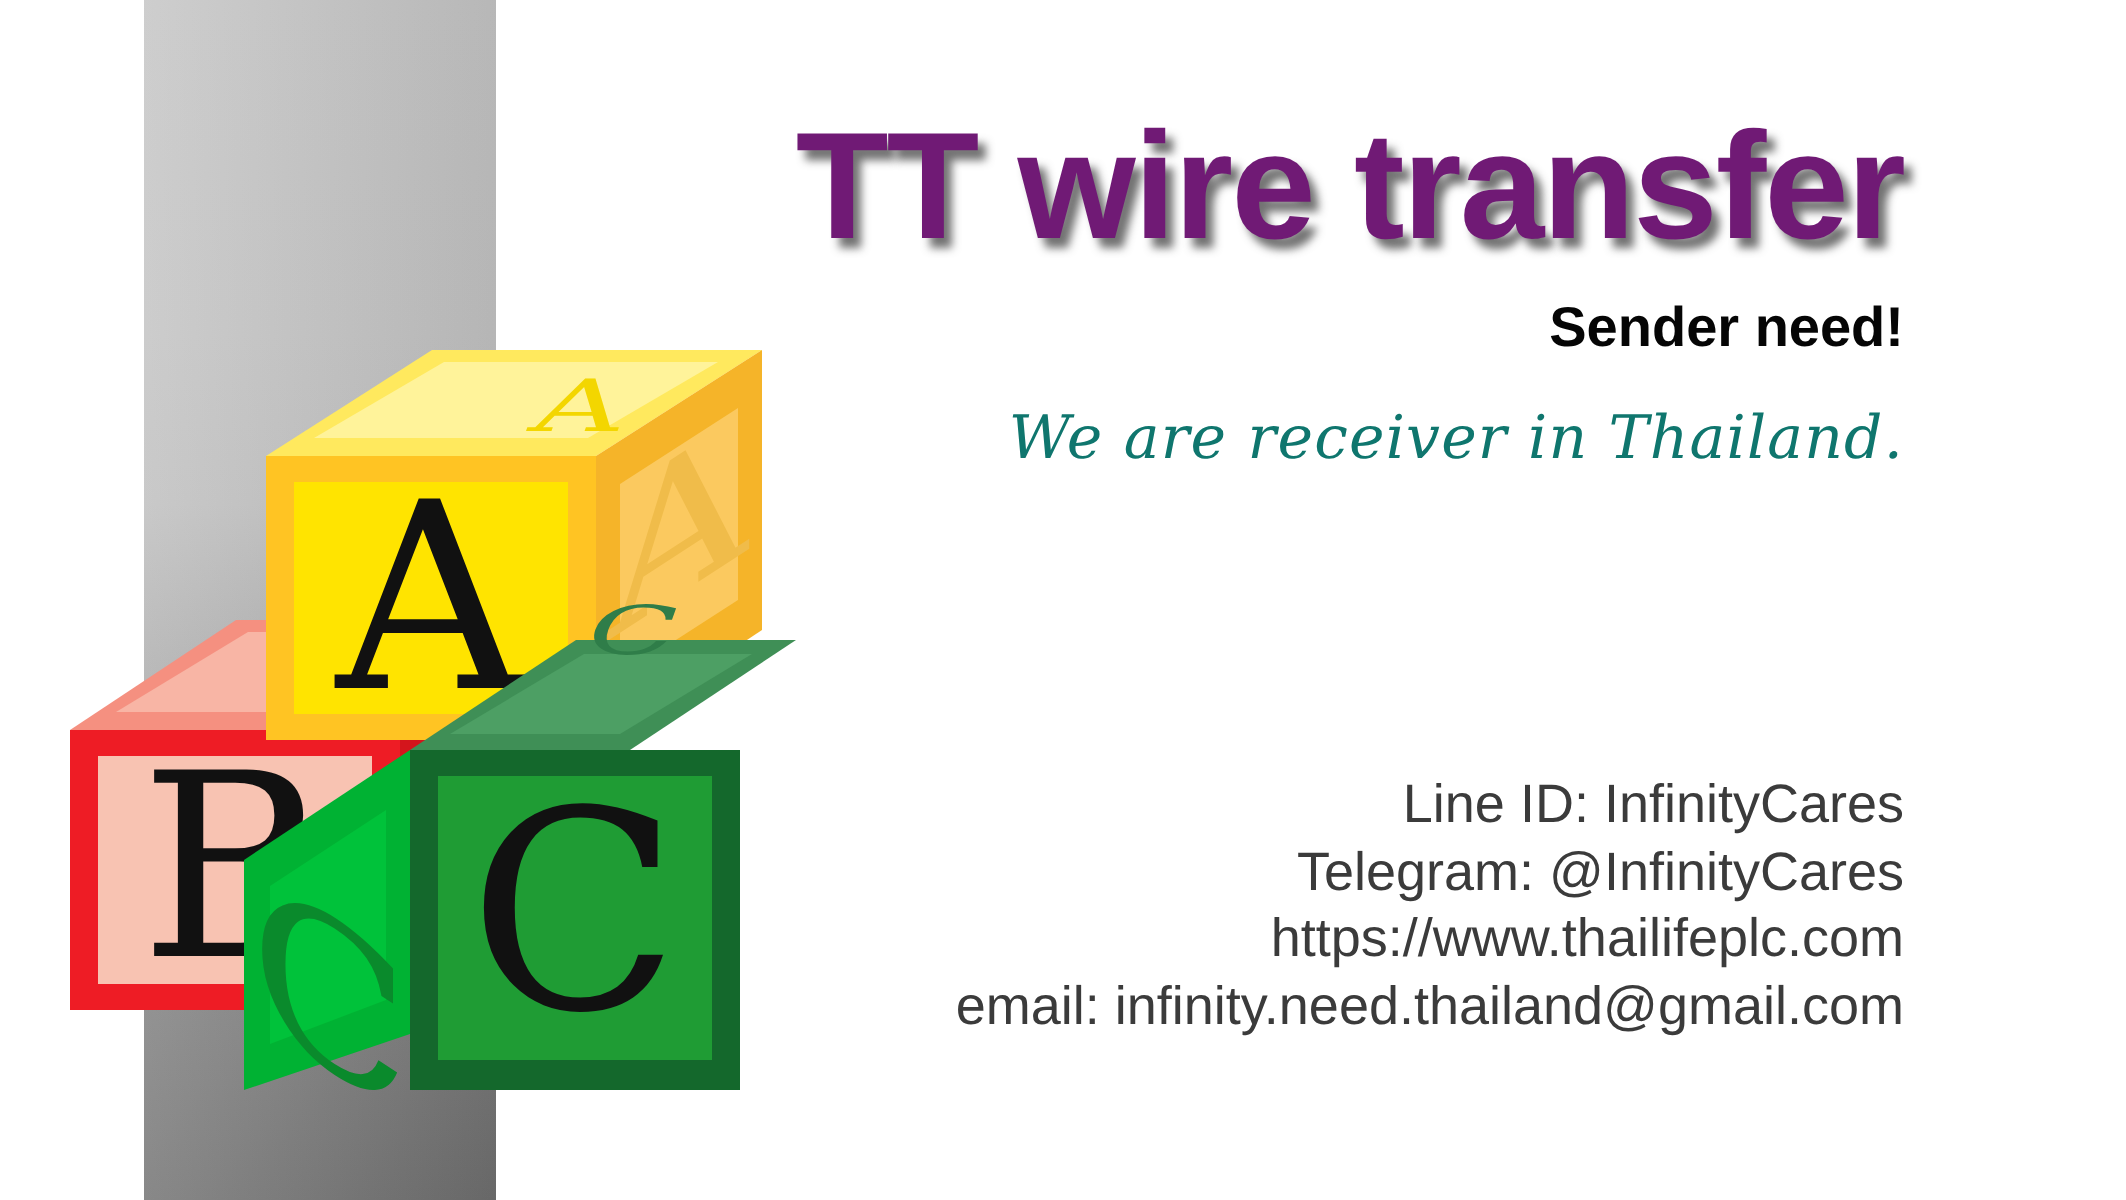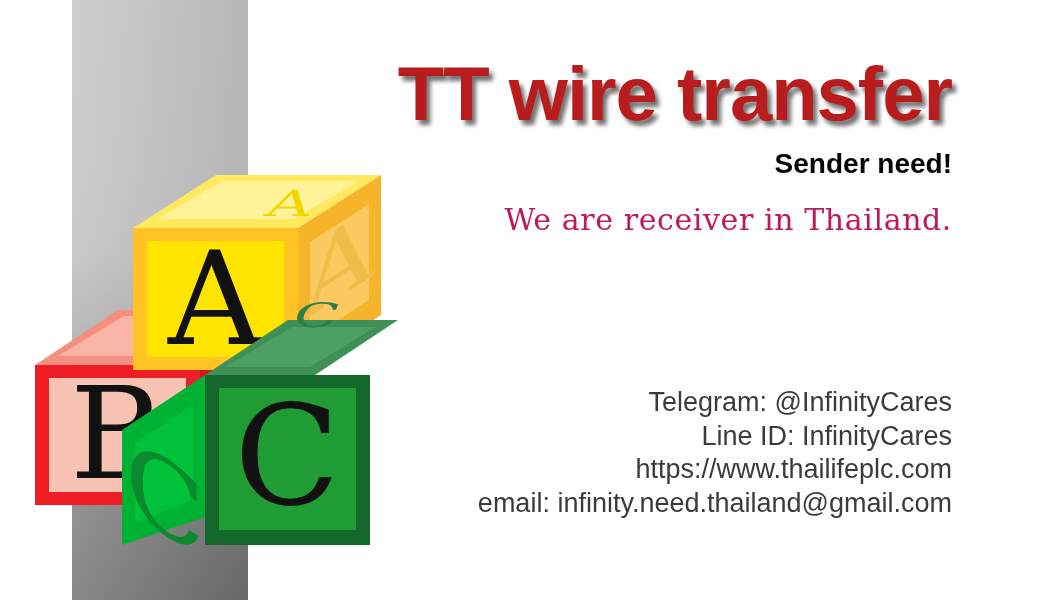--- a/index.html
+++ b/index.html
@@ -66,21 +66,21 @@
   .headline {
     position: absolute;
     top: 56px;
     right: 0;
     width: 100%;
     font-family: "Liberation Sans", sans-serif;
     font-weight: bold;
     font-size: 76px;
     line-height: 1;
     letter-spacing: -1px;
-    color: #b91c1c;
+    color: #701a75;
     text-shadow: 4px 5px 4px rgba(60,60,60,0.72);
     white-space: nowrap;
   }
 
   .subhead {
     position: absolute;
     top: 150px;
     right: 0;
     width: 100%;
     font-family: "Liberation Sans", sans-serif;
@@ -90,25 +90,26 @@
     color: #050505;
     white-space: nowrap;
   }
 
   .script-line {
     position: absolute;
     top: 203px;
     right: 0;
     width: 100%;
     font-family: "DejaVu Serif", serif;
+    font-style: italic;
     font-weight: 400;
     font-size: 30px;
     line-height: 1.1;
     letter-spacing: 0.6px;
-    color: #be185d;
+    color: #0f766e;
     white-space: nowrap;
   }
 
   .contact-block {
     position: absolute;
     top: 386px;
     right: 0;
     width: 100%;
   }
   .contact-line {
@@ -181,20 +182,20 @@
 
   <div class="text-col">
 
     <div class="headline">TT wire transfer</div>
 
     <div class="subhead">Sender need!</div>
 
     <div class="script-line">We are receiver in Thailand.</div>
 
     <div class="contact-block">
+      <div class="contact-line">Line ID: InfinityCares</div>
       <div class="contact-line">Telegram: @InfinityCares</div>
-      <div class="contact-line">Line ID: InfinityCares</div>
       <div class="contact-line">https://www.thailifeplc.com</div>
       <div class="contact-line">email: infinity.need.thailand@gmail.com</div>
     </div>
 
   </div>
 </div>
 
 </body></html>

